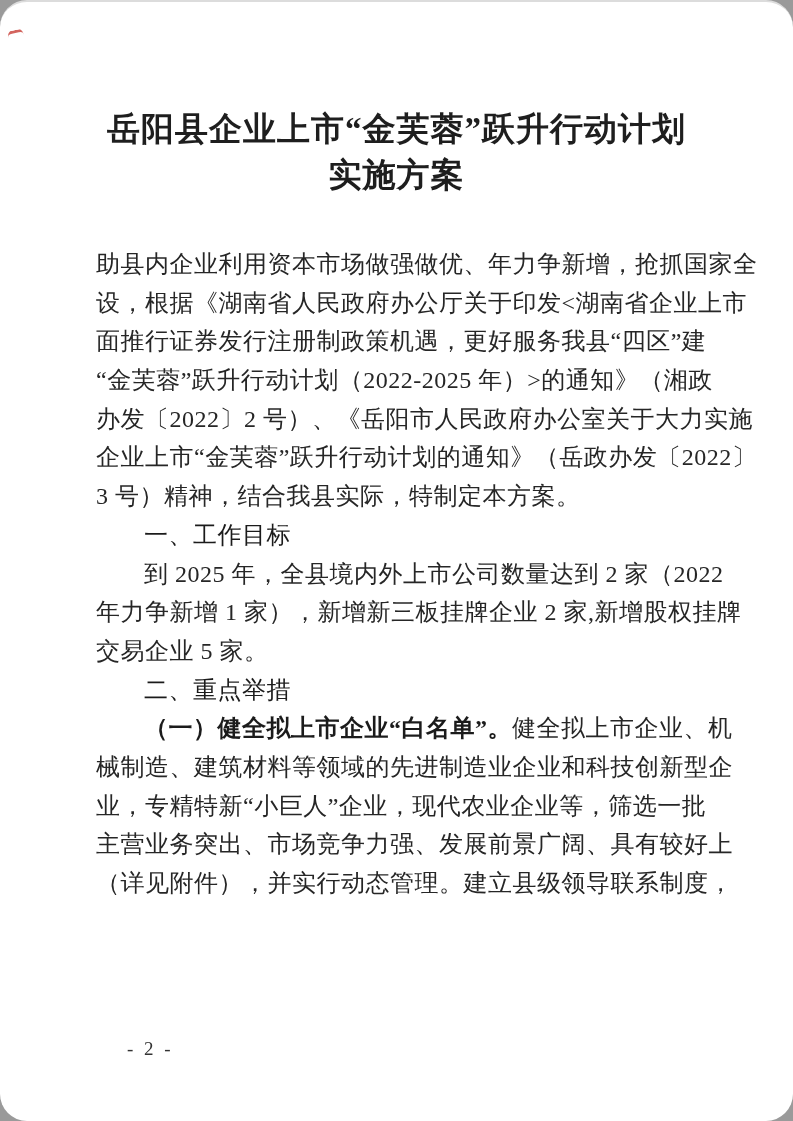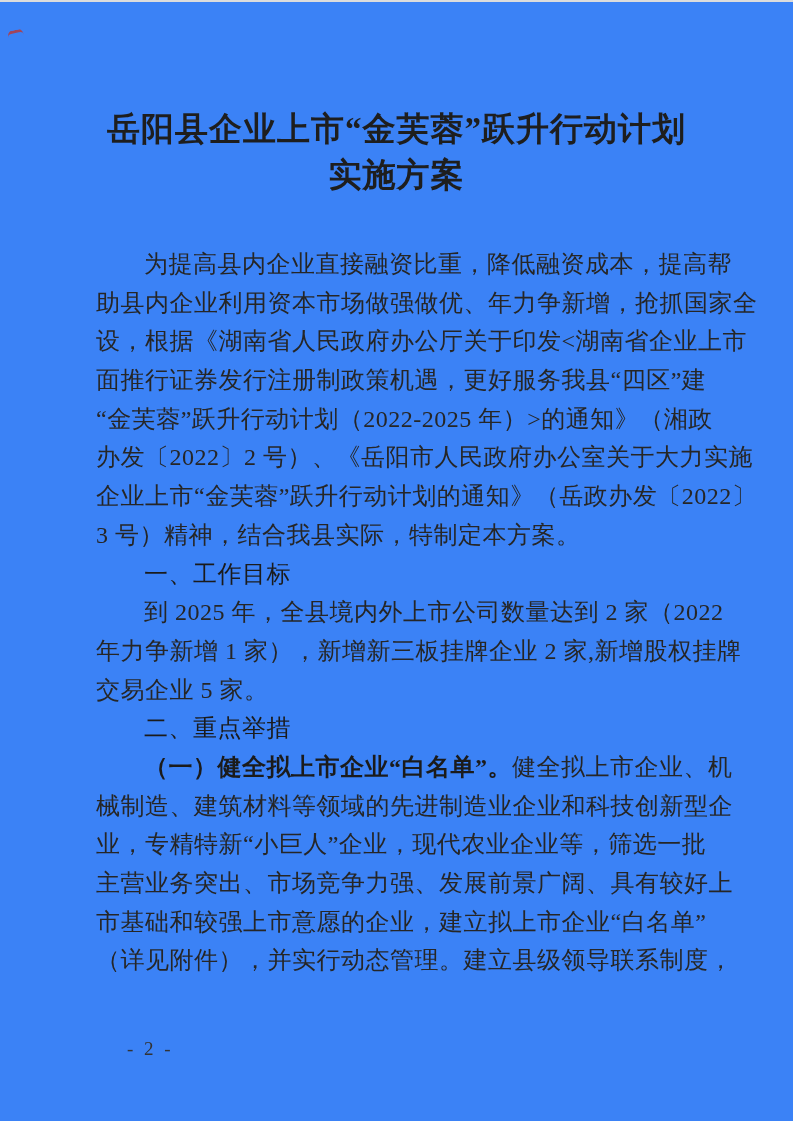--- a/index.html
+++ b/index.html
@@ -5,26 +5,27 @@
   html, body {
     margin: 0;
     padding: 0;
     background: #9a9a9a;
   }
   .page {
     position: relative;
     width: 793px;
     height: 1121px;
     margin: 0 auto;
-    background: #3b82f6;
+    background: #ffffff;
     border-top: 2px solid #dcdcdc;
     box-sizing: border-box;
     overflow: hidden;
     font-family: "Liberation Serif", "DejaVu Serif", serif;
     color: #262626;
+    border-radius: 27px;
   }
   .red-mark {
     position: absolute;
     left: 8px;
     top: 28px;
     width: 16px;
     height: 9px;
     border-top: 3px solid rgba(196, 48, 40, 0.75);
     border-radius: 40% / 70%;
     transform: rotate(-12deg);
@@ -83,21 +84,20 @@
   <div class="red-mark"></div>
 
   <div class="doc-title">
     <div>岳阳县企业上市“金芙蓉”跃升行动计划</div>
     <div>实施方案</div>
   </div>
 
   <div class="doc-body">
 
     <div>
-      <div class="line indent">为提高县内企业直接融资比重，降低融资成本，提高帮</div>
       <div class="line">助县内企业利用资本市场做强做优、年力争新增，抢抓国家全</div>
       <div class="line">设，根据《湖南省人民政府办公厅关于印发&lt;湖南省企业上市</div>
       <div class="line">面推行证券发行注册制政策机遇，更好服务我县“四区”建</div>
       <div class="line">“金芙蓉”跃升行动计划（2022-2025 年）&gt;的通知》（湘政</div>
       <div class="line">办发〔2022〕2 号）、《岳阳市人民政府办公室关于大力实施</div>
       <div class="line">企业上市“金芙蓉”跃升行动计划的通知》（岳政办发〔2022〕</div>
       <div class="line">3 号）精神，结合我县实际，特制定本方案。</div>
     </div>
 
     <div class="line indent heading">一、工作目标</div>
@@ -108,21 +108,20 @@
       <div class="line">交易企业 5 家。</div>
     </div>
 
     <div class="line indent heading">二、重点举措</div>
 
     <div>
       <div class="line indent"><span class="lead-bold">（一）健全拟上市企业“白名单”。</span><span>健全拟上市企业、机</span></div>
       <div class="line">械制造、建筑材料等领域的先进制造业企业和科技创新型企</div>
       <div class="line">业，专精特新“小巨人”企业，现代农业企业等，筛选一批</div>
       <div class="line">主营业务突出、市场竞争力强、发展前景广阔、具有较好上</div>
-      <div class="line">市基础和较强上市意愿的企业，建立拟上市企业“白名单”</div>
       <div class="line">（详见附件），并实行动态管理。建立县级领导联系制度，</div>
     </div>
 
   </div>
 
   <div class="page-number">- 2 -</div>
 
 </div>
 
 </body></html>

